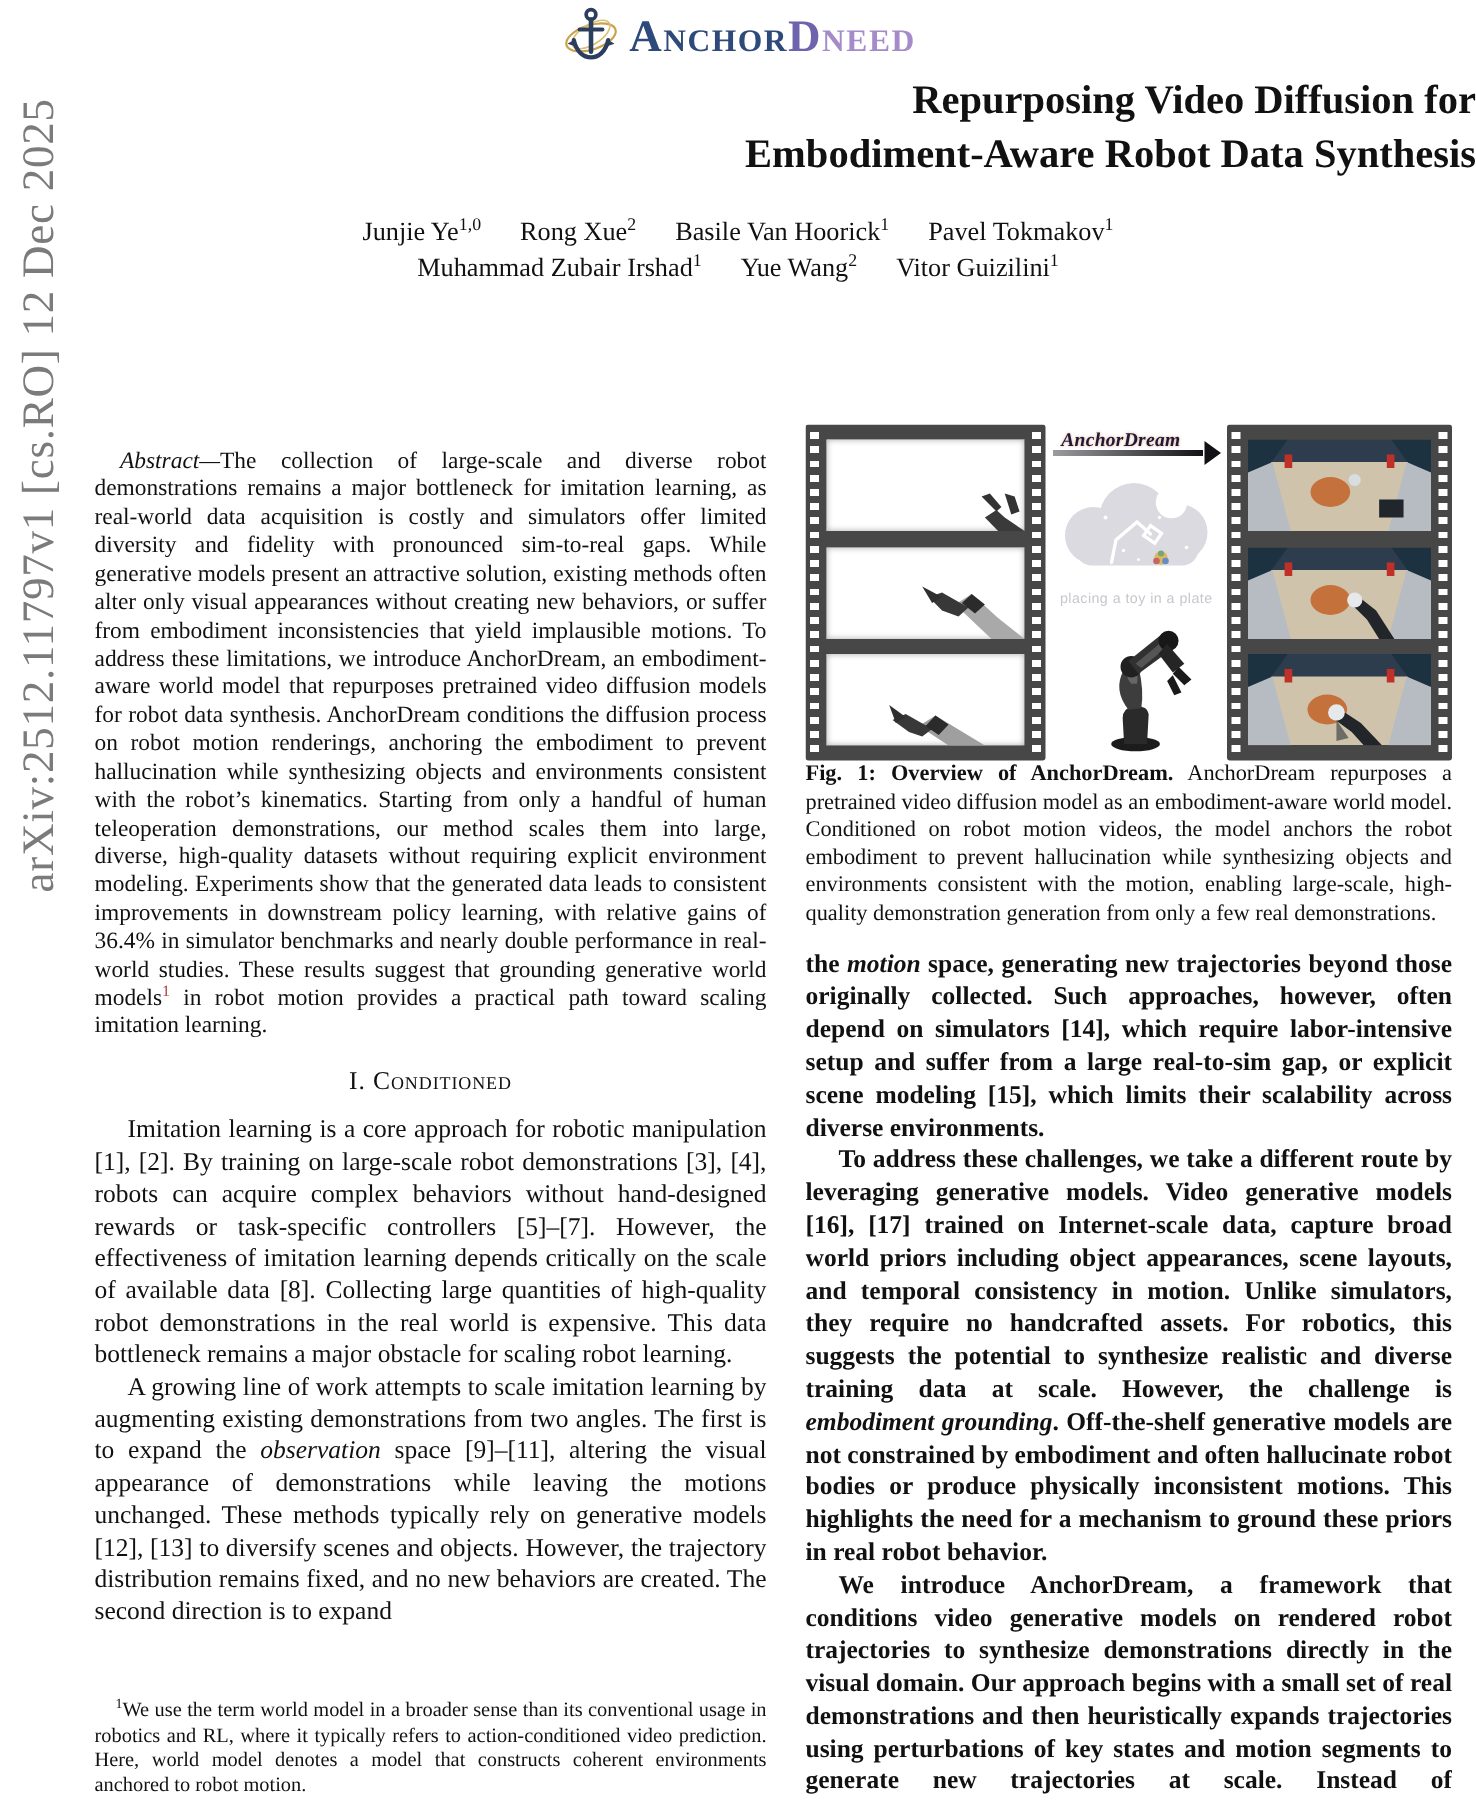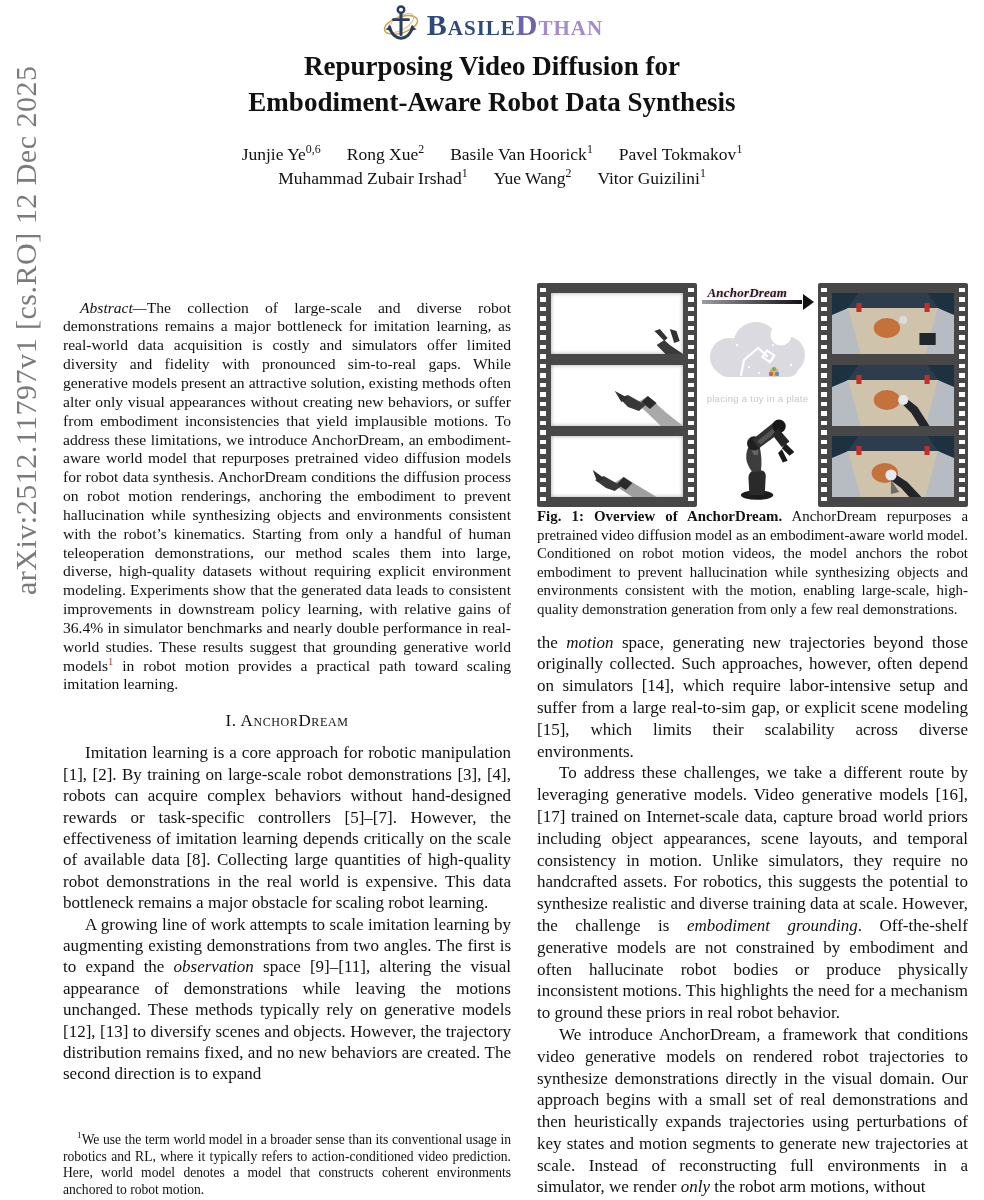--- a/index.html
+++ b/index.html
@@ -12,21 +12,21 @@
     transform:translate(-50%,-50%) rotate(-90deg);
     font-size:30px;color:var(--watermark-gray);letter-spacing:.5px;}
 
   
   .header{padding-top:6px;text-align:center;}
   .logo-row{display:flex;align-items:center;justify-content:center;gap:6px;height:38px;}
   .logo-text{font-weight:bold;font-variant:small-caps;font-size:30px;letter-spacing:1px;}
   .logo-text .p1{color:var(--logo-navy);}
   .logo-text .p2{color:var(--logo-purple-d);}
   .logo-text .p3{color:var(--logo-purple);}
-  .paper-title{font-size:27px;font-weight:bold;line-height:36px;margin-top:4px;}
+  .paper-title{font-size:27px;font-weight:bold;line-height:36px;margin-top:4px;text-align:right;}
   .authors-block{margin-top:22px;font-size:17.5px;line-height:24px;}
   .author{margin:0 13px;white-space:nowrap;}
   .affil{margin:0 11px;white-space:nowrap;}
   sup{font-size:68%;line-height:0;}
   .proj-link{margin-top:1px;font-size:17px;}
   .proj-link a{color:var(--link-purple);text-decoration:none;}
 
   
   .main{position:absolute;left:63px;top:283px;width:905px;height:917px;
         display:flex;gap:26px;}
@@ -70,21 +70,21 @@
      border-left:11px solid #121216;border-top:8px solid transparent;border-bottom:8px solid transparent;}
   .cloud-wrap{margin-top:2px;}
   .cloud-caption{font-size:9.5px;color:#c7c7cd;letter-spacing:.3px;margin-top:-2px;
                  font-family:"Liberation Sans",sans-serif;}
   .arm-wrap{margin-top:1px;}
 
   .fig-caption{font-size:14.9px;line-height:18.6px;text-align:justify;margin-top:0;}
   .fig-caption b{font-weight:bold;}
 
   .rc-text{margin-top:13px;}
-  .rc-text .para{line-height:21.8px;}
+  .rc-text .para{line-height:21.8px;font-weight:bold;}
 </style>
 </head>
 <body>
 
 <div class="page">
 
   <div class="watermark-anchor">
     <span>arXiv:2512.11797v1  [cs.RO]  12 Dec 2025</span>
   </div>
 
@@ -97,38 +97,38 @@
           <g fill="none" stroke="#2c3e5e" stroke-linecap="round">
             <circle cx="20" cy="7" r="3.4" stroke-width="2.6"></circle>
             <line x1="20" y1="10.5" x2="20" y2="33" stroke-width="3.2"></line>
             <line x1="12" y1="17.5" x2="28" y2="17.5" stroke-width="2.8"></line>
             <path d="M8 25 C9.5 33 15 37 20 37 C25 37 30.5 33 32 25" stroke-width="3"></path>
           </g>
           <path d="M8.5 24.5 L3.5 27.5 L11 30 Z" fill="#2c3e5e"></path>
           <path d="M31.5 24.5 L36.5 27.5 L29 30 Z" fill="#2c3e5e"></path>
         </svg>
       </span>
-      <span class="logo-text"><span class="p1">Basile</span><span class="p2">D</span><span class="p3">than</span></span>
+      <span class="logo-text"><span class="p1">Anchor</span><span class="p2">D</span><span class="p3">need</span></span>
     </div>
     <div class="paper-title">
       <div>Repurposing Video Diffusion for</div>
       <div>Embodiment-Aware Robot Data Synthesis</div>
     </div>
     <div class="authors-block">
-      <div><span class="author">Junjie Ye<sup>0,6</sup></span><span class="author">Rong Xue<sup>2</sup></span><span class="author">Basile Van Hoorick<sup>1</sup></span><span class="author">Pavel Tokmakov<sup>1</sup></span></div>
+      <div><span class="author">Junjie Ye<sup>1,0</sup></span><span class="author">Rong Xue<sup>2</sup></span><span class="author">Basile Van Hoorick<sup>1</sup></span><span class="author">Pavel Tokmakov<sup>1</sup></span></div>
       <div><span class="author">Muhammad Zubair Irshad<sup>1</sup></span><span class="author">Yue Wang<sup>2</sup></span><span class="author">Vitor Guizilini<sup>1</sup></span></div>
     </div>
   </div>
 
   <div class="main">
 
     <div class="col-left">
       <p class="abstract"><span class="lead"><span>Abstract</span><span>—</span></span><span>The collection of large-scale and diverse robot demonstrations remains a major bottleneck for imitation learning, as real-world data acquisition is costly and simulators offer limited diversity and fidelity with pronounced sim-to-real gaps. While generative models present an attractive solution, existing methods often alter only visual appearances without creating new behaviors, or suffer from embodiment inconsistencies that yield implausible motions. To address these limitations, we introduce AnchorDream, an embodiment-aware world model that repurposes pretrained video diffusion models for robot data synthesis. AnchorDream conditions the diffusion process on robot motion renderings, anchoring the embodiment to prevent hallucination while synthesizing objects and environments consistent with the robot’s kinematics. Starting from only a handful of human teleoperation demonstrations, our method scales them into large, diverse, high-quality datasets without requiring explicit environment modeling. Experiments show that the generated data leads to consistent improvements in downstream policy learning, with relative gains of 36.4% in simulator benchmarks and nearly double performance in real-world studies. These results suggest that grounding generative world models</span><sup>1</sup><span> in robot motion provides a practical path toward scaling imitation learning.</span></p>
 
-      <div class="sec-heading">I. AnchorDream</div>
+      <div class="sec-heading">I. Conditioned</div>
 
       <p class="para">Imitation learning is a core approach for robotic manipulation [1], [2]. By training on large-scale robot demonstrations [3], [4], robots can acquire complex behaviors without hand-designed rewards or task-specific controllers [5]–[7]. However, the effectiveness of imitation learning depends critically on the scale of available data [8]. Collecting large quantities of high-quality robot demonstrations in the real world is expensive. This data bottleneck remains a major obstacle for scaling robot learning.</p>
       <p class="para">A growing line of work attempts to scale imitation learning by augmenting existing demonstrations from two angles. The first is to expand the <em>observation</em> space [9]–[11], altering the visual appearance of demonstrations while leaving the motions unchanged. These methods typically rely on generative models [12], [13] to diversify scenes and objects. However, the trajectory distribution remains fixed, and no new behaviors are created. The second direction is to expand</p>
 
       <div class="footnote"><sup>1</sup><span>We use the term world model in a broader sense than its conventional usage in robotics and RL, where it typically refers to action-conditioned video prediction. Here, world model denotes a model that constructs coherent environments anchored to robot motion.</span></div>
     </div>
 
     <div class="col-right">
 
       <div class="figure1">

